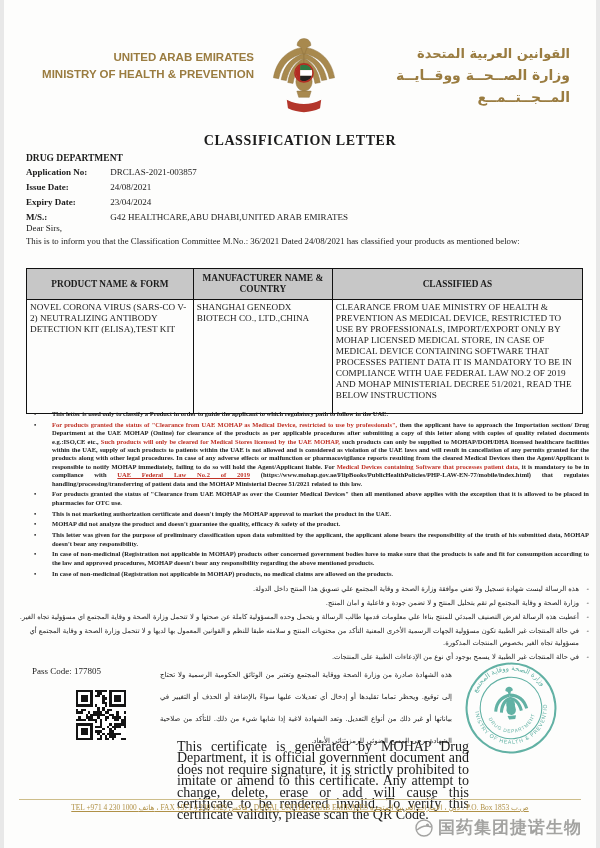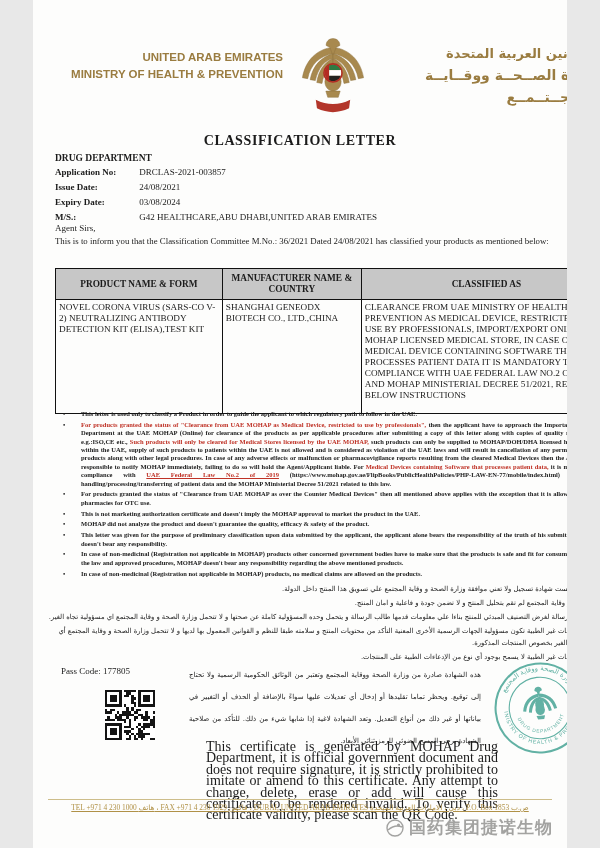--- a/index.html
+++ b/index.html
@@ -1,16 +1,16 @@
 <!DOCTYPE html>
 <html style="--gold: #9a7c40; --goldlight: #b09147; --red: #bf3226; --teal: #47a495; --tablehead: #c7c7c7;"><head>
 <meta charset="utf-8">
 <style>
   html,body{margin:0;padding:0;background:#e8e8e8;}
-  .page{position:relative;width:534px;height:848px;background:#fdfdfc;margin:0 auto;
+  .page{position:relative;width:592px;height:848px;background:#fdfdfc;margin:0 auto;
         font-family:"Liberation Serif",serif;color:#1b1b1b;overflow:hidden;}
 
   
   .org-en{position:absolute;top:49px;left:8px;width:242px;text-align:right;
           color:var(--gold);font-family:"Liberation Sans",sans-serif;
           font-weight:bold;font-size:11.5px;line-height:17px;}
   .emblem{position:absolute;left:257px;top:28px;width:86px;height:88px;}
   .org-ar{position:absolute;top:44px;left:348px;width:218px;text-align:right;
           color:var(--gold);font-family:"DejaVu Sans",sans-serif;direction:rtl;
           font-weight:bold;}
@@ -128,30 +128,30 @@
         <span class="fvalue">DRCLAS-2021-003857</span>
       </div>
 
       <div class="frow">
         <span class="flabel">Issue Date:</span>
         <span class="fvalue">24/08/2021</span>
       </div>
 
       <div class="frow">
         <span class="flabel">Expiry Date:</span>
-        <span class="fvalue">03/08/2024</span>
+        <span class="fvalue">23/04/2024</span>
       </div>
 
       <div class="frow">
         <span class="flabel">M/S.:</span>
         <span class="fvalue">G42 HEALTHCARE,ABU DHABI,UNITED ARAB EMIRATES</span>
       </div>
     </div>
 
-  <div class="salutation">Agent Sirs,</div>
+  <div class="salutation">Dear Sirs,</div>
   <div class="intro">This is to inform you that the Classification Committee M.No.: 36/2021 Dated 24/08/2021 has classified your products as mentioned below:</div>
 
   <div class="tbl">
     <div class="row">
 
         <div class="cell th">PRODUCT NAME &amp; FORM</div>
 
         <div class="cell th">MANUFACTURER NAME &amp; COUNTRY</div>
 
         <div class="cell th">CLASSIFIED AS</div>

